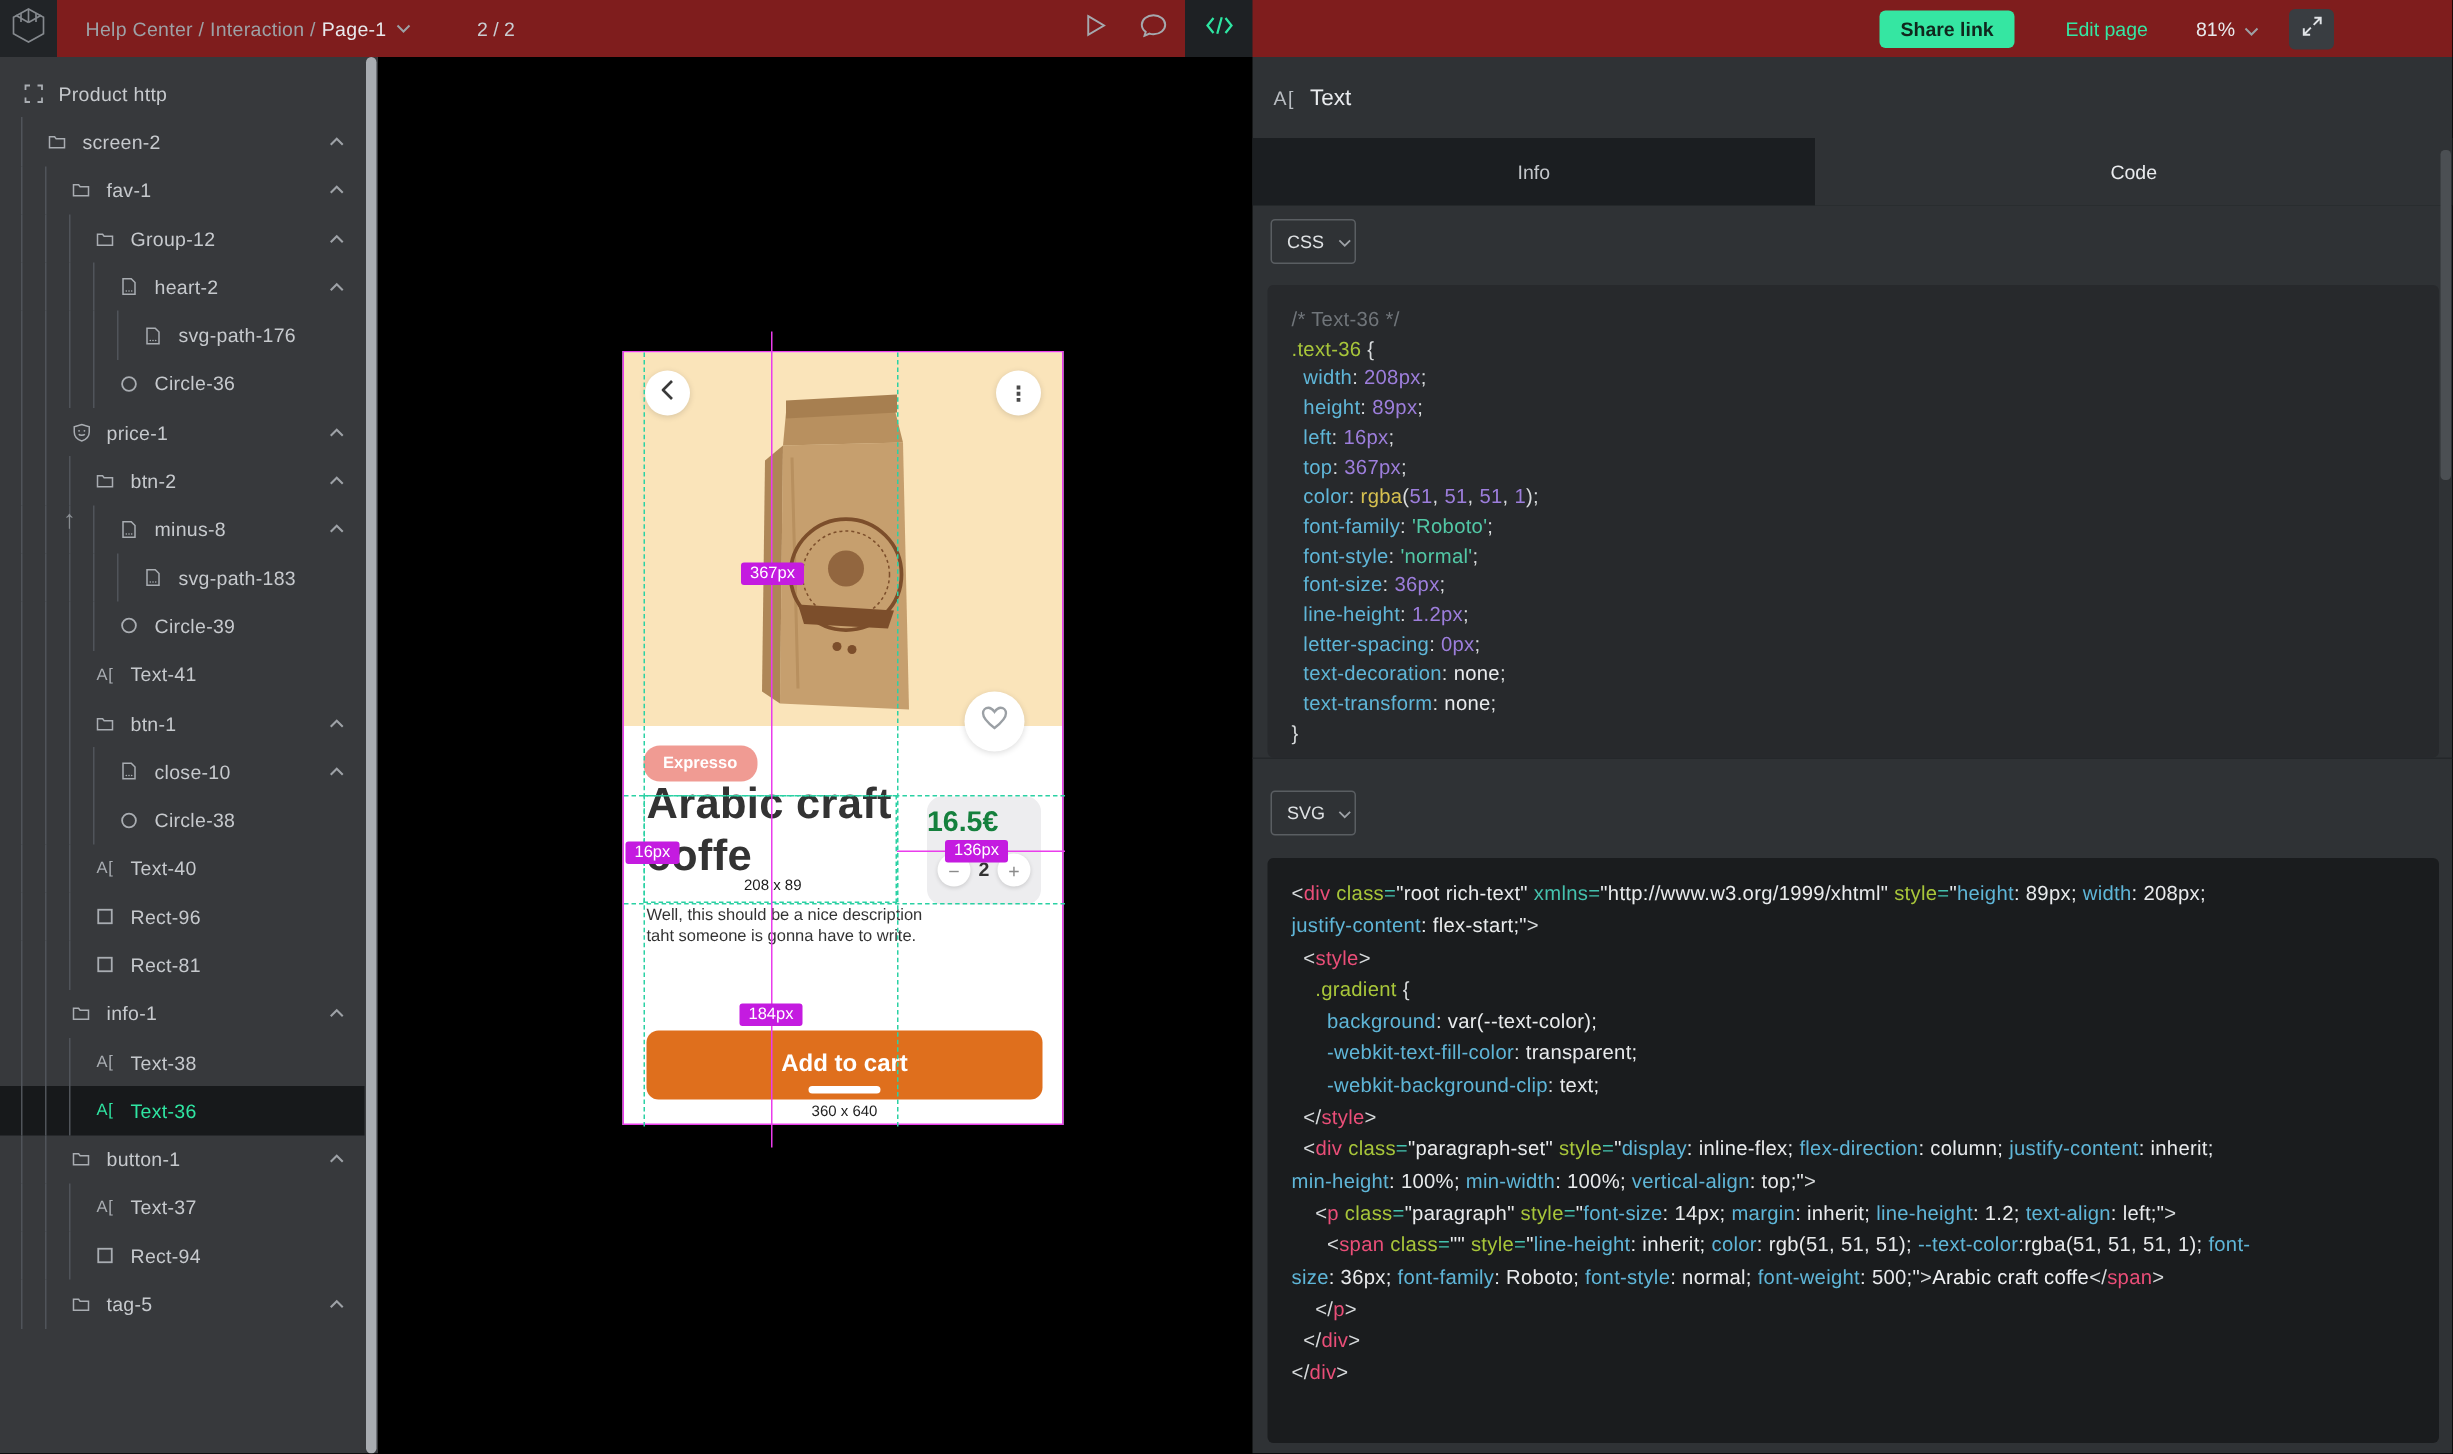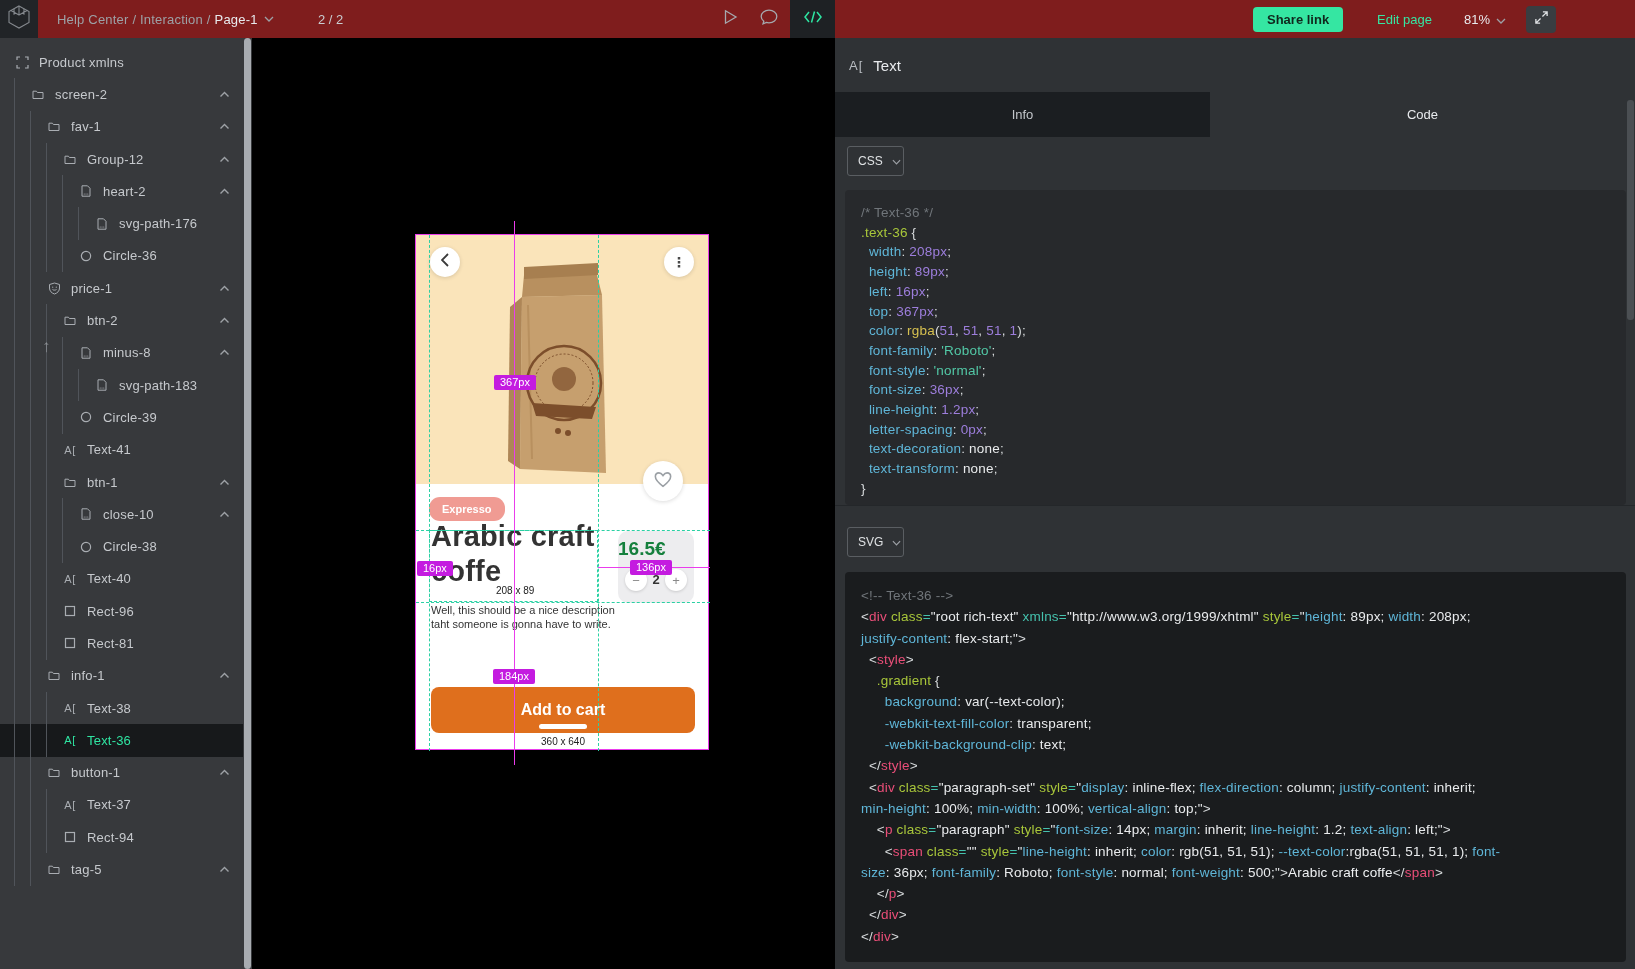--- a/index.html
+++ b/index.html
@@ -146,21 +146,21 @@
 </div>
 
 <div class="sidebar">
   <div class="tree" id="tree">
       <div class="trow">
         <span class="ticon">
           <svg width="13" height="13" viewBox="0 0 13 13" fill="none" stroke="#A9ADB2" stroke-width="1.2">
             <path d="M1 4V1h3M9 1h3v3M12 9v3H9M4 12H1V9"></path>
           </svg>
         </span>
-        <span class="tlabel">Product xmlns</span>
+        <span class="tlabel">Product http</span>
       </div>
       <div class="trow">
         <span class="guide"></span>
         <span class="ticon">
           <svg width="12" height="11" viewBox="0 0 12 11" fill="none" stroke="#A9ADB2" stroke-width="1">
             <path d="M1 2.2h3.4l1 1.3H11v6H1z"></path>
           </svg>
         </span>
         <span class="tlabel">screen-2</span>
         <span class="tchev">
@@ -616,21 +616,20 @@
 
   <div class="sect-divider"></div>
 
   <div class="dd dd-svg">
     <span>SVG</span>
     <span><svg width="9" height="6" viewBox="0 0 10 6" fill="none" stroke="#9DA1A6" stroke-width="1.3">
           <path d="M1 1l4 4 4-4"></path>
         </svg></span>
   </div>
   <div class="code-block svg-block" id="svgCode">
-      <div class="code-line"><span class="c-cm">&lt;!-- Text-36 --&gt;</span></div>
       <div class="code-line"><span class="c-pu">&lt;</span><span class="c-tag">div</span><span class="c-qs"> </span><span class="c-at">class</span><span class="c-eq">=</span><span class="c-qs">"root rich-text" </span><span class="c-ns">xmlns</span><span class="c-eq">=</span><span class="c-qs">"http://www.w3.org/1999/xhtml" </span><span class="c-at">style</span><span class="c-eq">=</span><span class="c-qs">"</span><span class="c-pr">height</span><span class="c-qs">: 89px; </span><span class="c-pr">width</span><span class="c-qs">: 208px;</span></div>
       <div class="code-line"><span class="c-pr">justify-content</span><span class="c-qs">: flex-start;"</span><span class="c-pu">&gt;</span></div>
       <div class="code-line"><span class="c-pu">  &lt;</span><span class="c-tag">style</span><span class="c-pu">&gt;</span></div>
       <div class="code-line"><span class="c-sel">    .gradient</span><span class="c-pu"> {</span></div>
       <div class="code-line"><span class="c-pr">      background</span><span class="c-pu">: </span><span class="c-va">var(--text-color);</span></div>
       <div class="code-line"><span class="c-pr">      -webkit-text-fill-color</span><span class="c-pu">: </span><span class="c-va">transparent;</span></div>
       <div class="code-line"><span class="c-pr">      -webkit-background-clip</span><span class="c-pu">: </span><span class="c-va">text;</span></div>
       <div class="code-line"><span class="c-pu">  &lt;/</span><span class="c-tag">style</span><span class="c-pu">&gt;</span></div>
       <div class="code-line"><span class="c-pu">  &lt;</span><span class="c-tag">div</span><span class="c-qs"> </span><span class="c-at">class</span><span class="c-eq">=</span><span class="c-qs">"paragraph-set" </span><span class="c-at">style</span><span class="c-eq">=</span><span class="c-qs">"</span><span class="c-pr">display</span><span class="c-qs">: inline-flex; </span><span class="c-pr">flex-direction</span><span class="c-qs">: column; </span><span class="c-pr">justify-content</span><span class="c-qs">: inherit;</span></div>
       <div class="code-line"><span class="c-pr">min-height</span><span class="c-qs">: 100%; </span><span class="c-pr">min-width</span><span class="c-qs">: 100%; </span><span class="c-pr">vertical-align</span><span class="c-qs">: top;"</span><span class="c-pu">&gt;</span></div>

